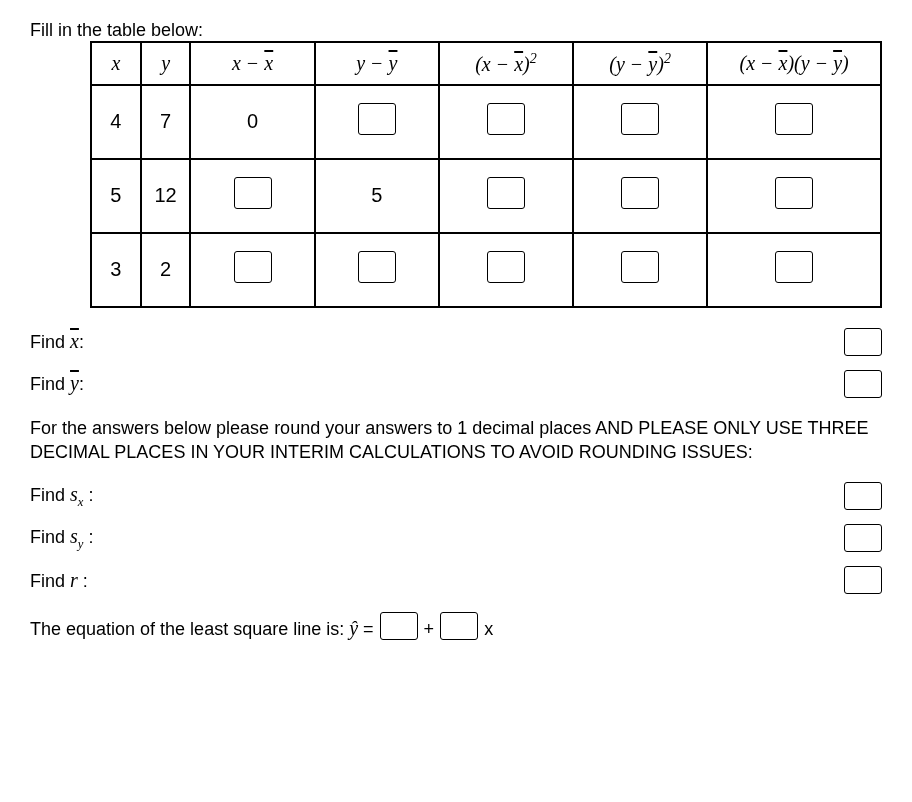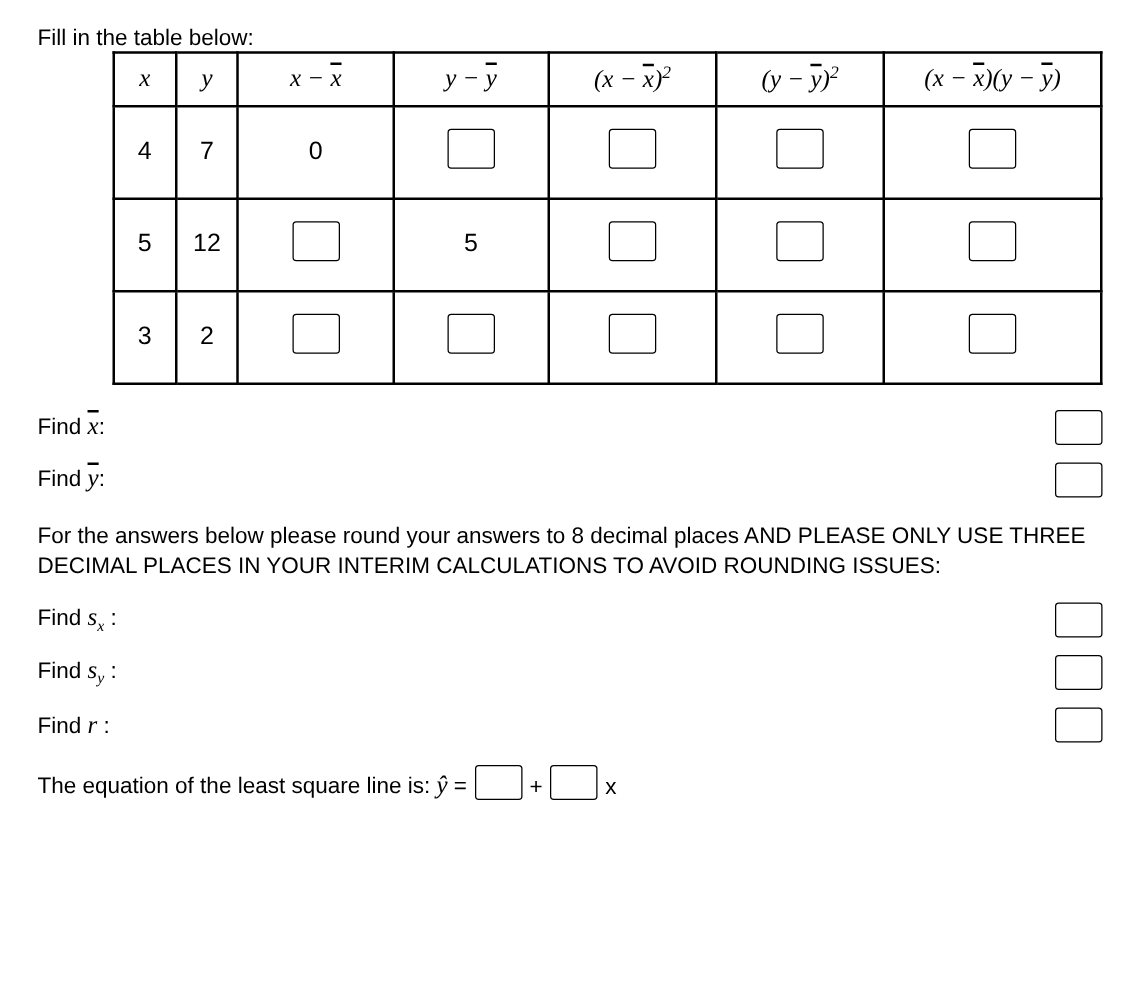--- a/index.html
+++ b/index.html
@@ -144,21 +144,21 @@
 <div class="find-line">
   <span class="find-label">Find <span class="mathit bar">x</span>:</span>
   <span class="small-input"></span>
 </div>
 
 <div class="find-line">
   <span class="find-label">Find <span class="mathit bar">y</span>:</span>
   <span class="small-input"></span>
 </div>
 
-<div class="note">For the answers below please round your answers to 8 decimal places AND PLEASE ONLY USE THREE DECIMAL PLACES IN YOUR INTERIM CALCULATIONS TO AVOID ROUNDING ISSUES:</div>
+<div class="note">For the answers below please round your answers to 1 decimal places AND PLEASE ONLY USE THREE DECIMAL PLACES IN YOUR INTERIM CALCULATIONS TO AVOID ROUNDING ISSUES:</div>
 
 <div class="find-line">
   <span class="find-label">Find <span class="mathit">s</span><sub>x</sub> :</span>
   <span class="small-input"></span>
 </div>
 
 <div class="find-line">
   <span class="find-label">Find <span class="mathit">s</span><sub>y</sub> :</span>
   <span class="small-input"></span>
 </div>

